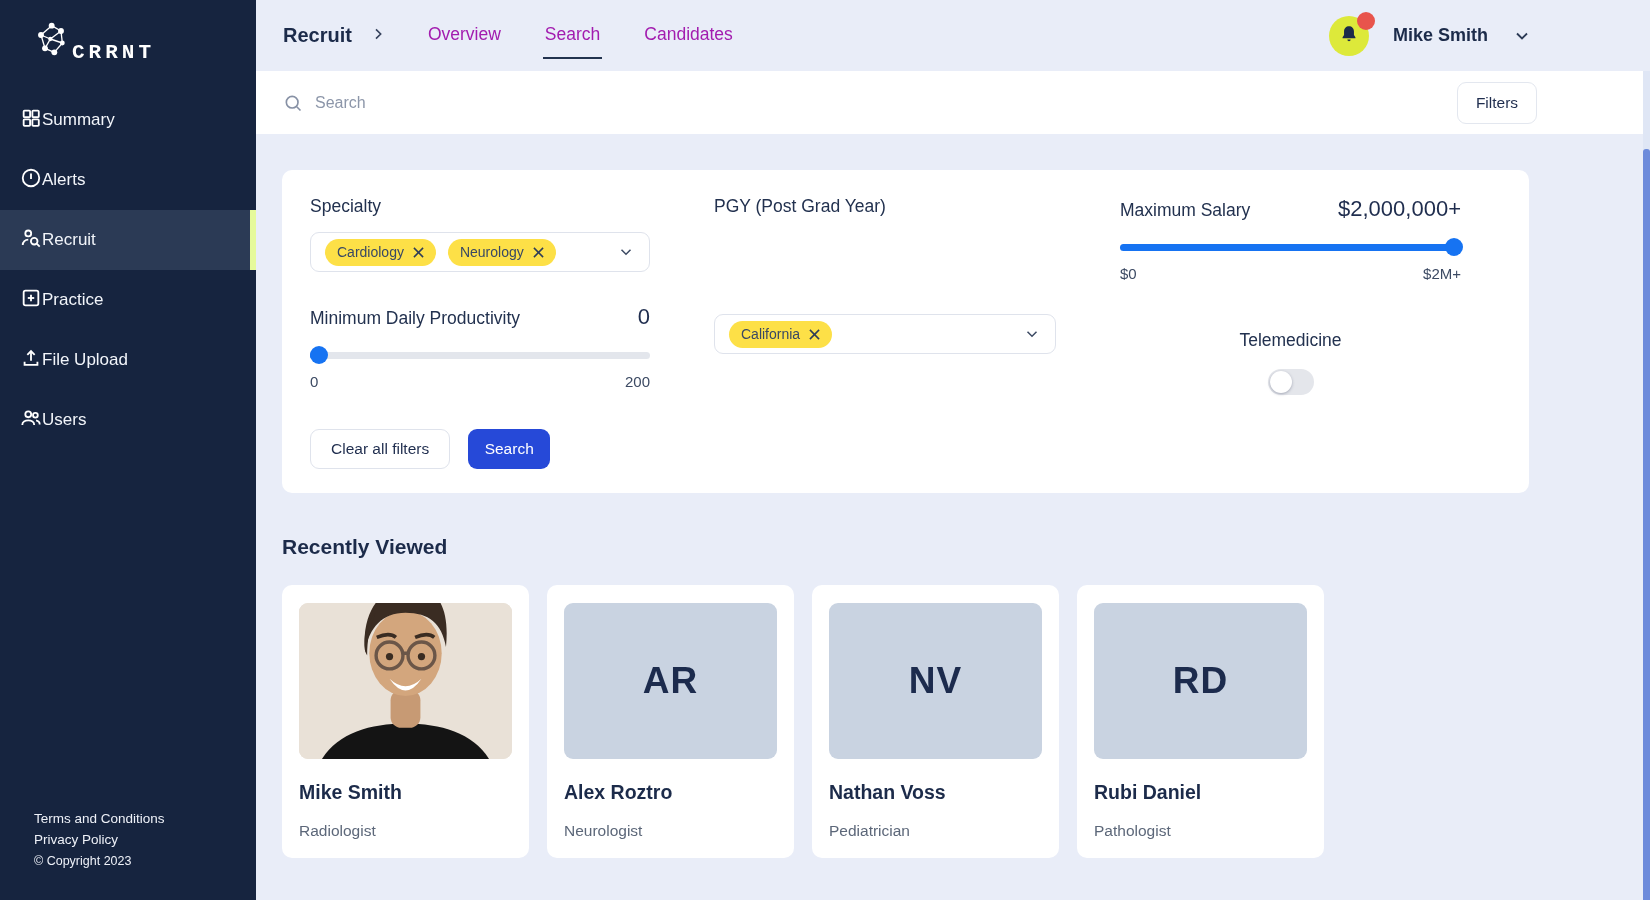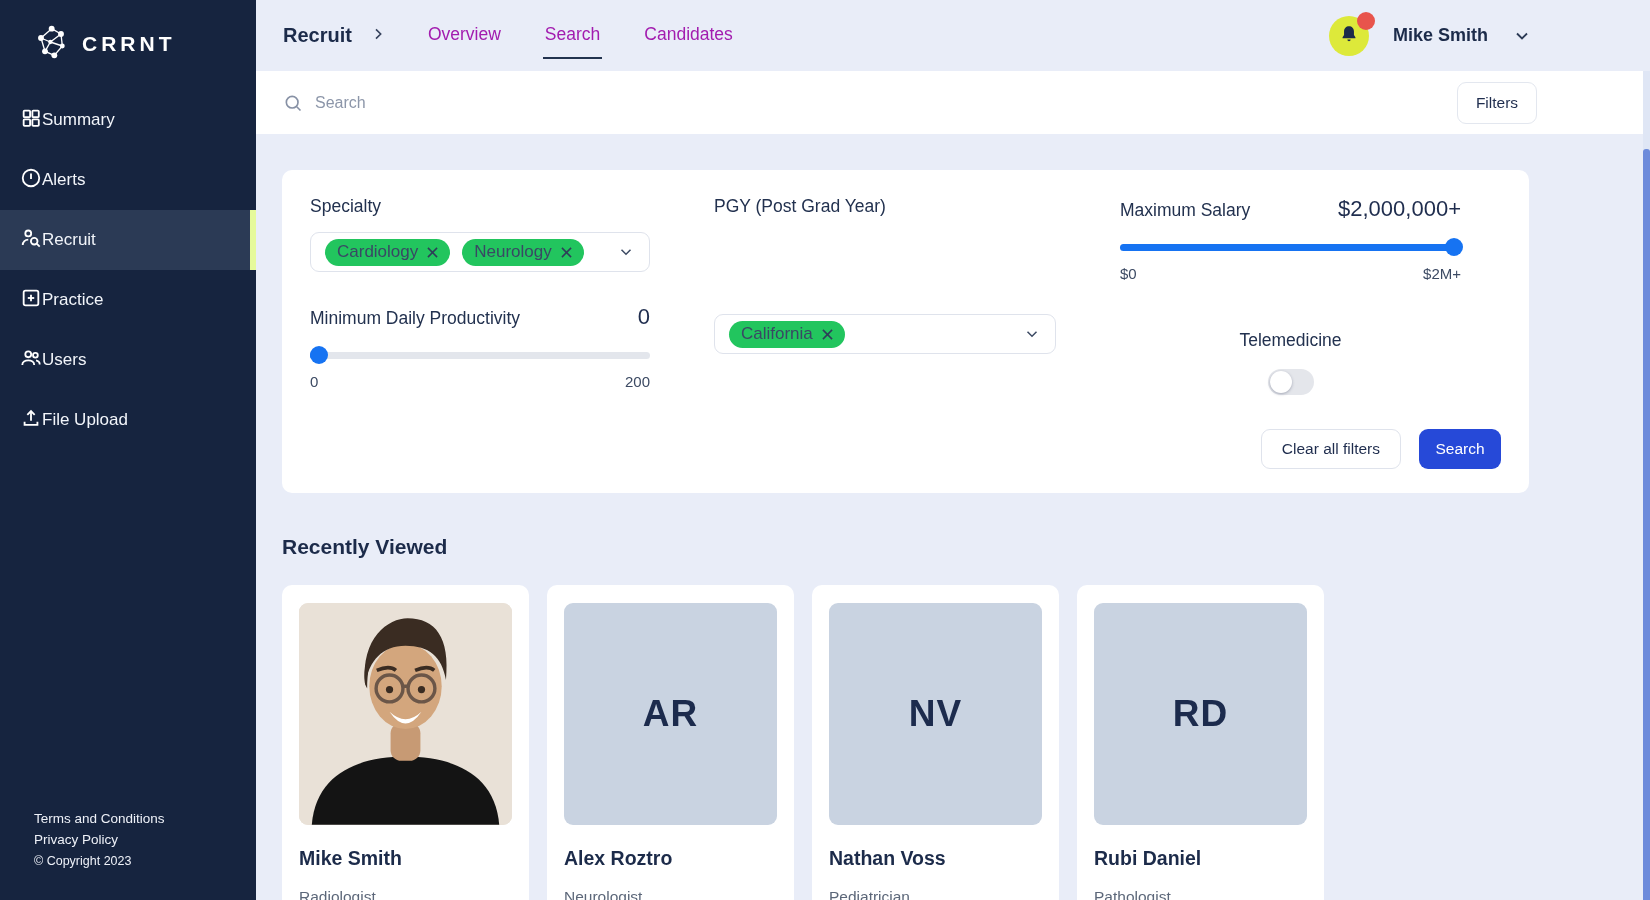--- a/index.html
+++ b/index.html
@@ -1,21 +1,21 @@
 <!DOCTYPE html>
 <html><head>
 <meta charset="utf-8">
 <style>
   * { margin:0; padding:0; box-sizing:border-box; }
   html,body { width:1650px; height:900px; overflow:hidden; }
   body { font-family:"Liberation Sans", sans-serif; background:#e9edf8; color:#1f2d4e; position:relative; }
 
   
   .sidebar { position:absolute; left:0; top:0; width:256px; height:900px; background:#16243f; z-index:5; display:flex; flex-direction:column; }
-  .logo { display:flex; align-items:center; gap:10px; padding:24px 0 0 34px; height:64px; cursor:pointer; }
+  .logo { display:flex; align-items:flex-end; gap:0; padding:24px 0 0 34px; height:64px; cursor:pointer;font-family:Liberation Mono, monospace; }
   .logo-text { color:#ffffff; font-size:21px; font-weight:700; letter-spacing:4px; }
   .nav { margin-top:26px; }
   .nav-item { display:flex; align-items:center; height:60px; padding-left:20px; color:#f2f5fa; font-size:17px; font-weight:500; cursor:pointer; position:relative; }
   .nav-item svg { flex:0 0 auto; }
   .nav-item.active { background:#2b3a55; }
   .nav-item.active::after { content:""; position:absolute; right:0; top:0; width:6px; height:100%; background:#e6fa9b; }
   .side-footer { margin-top:auto; padding:0 0 28px 34px; color:#eef1f8; font-size:13.5px; line-height:21px; }
   .side-footer .link { cursor:pointer; }
   .side-footer .copy { font-size:12.5px; margin-top:1px; }
 
@@ -44,41 +44,41 @@
   .scrollbar-track { position:absolute; right:0; top:71px; width:7px; height:829px; background:#dfe6f5; }
   .scrollbar-thumb { position:absolute; right:0; top:78px; width:7px; height:784px; background:#6d8bdb; border-radius:3px; cursor:pointer; }
 
   
   .content { position:absolute; left:282px; top:170px; width:1247px; }
   .filter-card { background:#ffffff; border-radius:10px; padding:26px 28px 24px; }
   .filter-grid { display:grid; grid-template-columns:340px 342px 341px; column-gap:64px; }
   .f-label-row { display:flex; justify-content:space-between; align-items:baseline; font-size:17.5px; color:#22314f; height:26px; }
   .f-value { font-size:22px; color:#1f2d4e; }
   .chip-box { margin-top:10px; height:40px; border:1px solid #dfe3ec; border-radius:9px; background:#fff; display:flex; align-items:center; padding:0 14px; gap:12px; cursor:pointer; }
-  .chip { display:flex; align-items:center; gap:9px; height:27px; padding:0 12px; background:#22c55e; border-radius:14px; font-size:17px; color:#394864; cursor:default; }
+  .chip { display:flex; align-items:center; gap:9px; height:27px; padding:0 12px; background:#fde047; border-radius:14px; font-size:14px; color:#394864; cursor:default; }
   .chip .x { cursor:pointer; display:flex; }
   .box-chevron { margin-left:auto; display:flex; cursor:pointer; }
   .slider { position:relative; margin-top:16px; height:18px; }
   .slider .track { position:absolute; top:6px; left:0; right:0; height:7px; border-radius:4px; background:#e3e6ec; }
   .slider .fill { position:absolute; top:6px; left:0; height:7px; border-radius:4px; background:#1673f2; }
   .slider .thumb { position:absolute; top:0; width:18px; height:18px; border-radius:50%; background:#1673f2; cursor:pointer; }
   .range-labels { display:flex; justify-content:space-between; font-size:15px; color:#3c4a63; margin-top:9px; }
   .row2 { margin-top:22px; }
   .toggle-row { display:flex; align-items:center; gap:18px; margin-top:26px;flex-direction:column; }
   .toggle-label { font-size:17.5px; color:#22314f; }
   .toggle { width:46px; height:26px; border-radius:13px; background:#e4e6eb; position:relative; cursor:pointer; }
   .toggle .knob { position:absolute; left:2px; top:2px; width:22px; height:22px; border-radius:50%; background:#fff; box-shadow:0 1px 3px rgba(40,50,80,.35); }
-  .btn-row { display:flex; justify-content:flex-end; gap:18px; margin-top:34px; }
+  .btn-row { display:flex; gap:18px; margin-top:34px; }
   .btn-clear { height:40px; padding:0 20px; background:#fff; border:1px solid #dfe3ec; border-radius:9px; font-size:15.5px; color:#1f2d4e; cursor:pointer; font-family:"Liberation Sans", sans-serif; }
   .btn-search { height:40px; width:82px; background:#2649d8; border:none; border-radius:9px; font-size:15.5px; color:#ffffff; cursor:pointer; font-family:"Liberation Sans", sans-serif; }
 
   .section-title { margin-top:42px; font-size:21px; font-weight:600; color:#1c2b4a; }
   .cards { display:flex; gap:18px; margin-top:26px; }
   .person-card { width:247px; background:#ffffff; border-radius:10px; padding:18px 17px; cursor:pointer; }
-  .avatar-box { width:213px; height:222px; border-radius:9px; overflow:hidden; background:#c9d3e1; display:flex; align-items:center; justify-content:center; }
+  .avatar-box { width:213px; height:156px; border-radius:9px; overflow:hidden; background:#c9d3e1; display:flex; align-items:center; justify-content:center; }
   .initials { font-size:37px; font-weight:600; color:#1c2b4d; letter-spacing:1px; }
   .person-name { margin-top:22px; font-size:19.5px; font-weight:700; color:#1c2b4a; }
   .person-title { margin-top:18px; font-size:15.5px; color:#5c6779; }
 </style>
 </head>
 <body>
 
 <div class="sidebar">
   <div class="logo">
     <span>
@@ -148,37 +148,37 @@
           <rect x="4" y="4" width="16" height="16" rx="2"></rect>
             <line x1="12" y1="8.5" x2="12" y2="15.5"></line>
             <line x1="8.5" y1="12" x2="15.5" y2="12"></line>
         </svg>
       </span>
       <span>Practice</span>
     </div>
     <div class="nav-item">
       <span>
         <svg width="22" height="22" viewBox="0 0 24 24" fill="none" stroke="#ffffff" stroke-width="2">
+          <path d="M5 16v3.5h14V16"></path>
+            <line x1="12" y1="15" x2="12" y2="4.5"></line>
+            <path d="M8 8.5 12 4.5l4 4"></path>
+        </svg>
+      </span>
+      <span>File Upload</span>
+    </div>
+    <div class="nav-item">
+      <span>
+        <svg width="22" height="22" viewBox="0 0 24 24" fill="none" stroke="#ffffff" stroke-width="2">
           <circle cx="9" cy="8" r="3.2"></circle>
             <path d="M2.5 19.5c0-3 3-5 6.5-5s6.5 2 6.5 5"></path>
           <circle cx="16.8" cy="9" r="2.6"></circle>
             <path d="M17.5 14.7c2.4.5 4 2.1 4 4.3"></path>
         </svg>
       </span>
       <span>Users</span>
-    </div>
-    <div class="nav-item">
-      <span>
-        <svg width="22" height="22" viewBox="0 0 24 24" fill="none" stroke="#ffffff" stroke-width="2">
-          <path d="M5 16v3.5h14V16"></path>
-            <line x1="12" y1="15" x2="12" y2="4.5"></line>
-            <path d="M8 8.5 12 4.5l4 4"></path>
-        </svg>
-      </span>
-      <span>File Upload</span>
     </div>
   </div>
 
   <div class="side-footer">
     <div class="link">Terms and Conditions</div>
     <div class="link">Privacy Policy</div>
     <div class="copy">© Copyright 2023</div>
   </div>
 </div>
 

